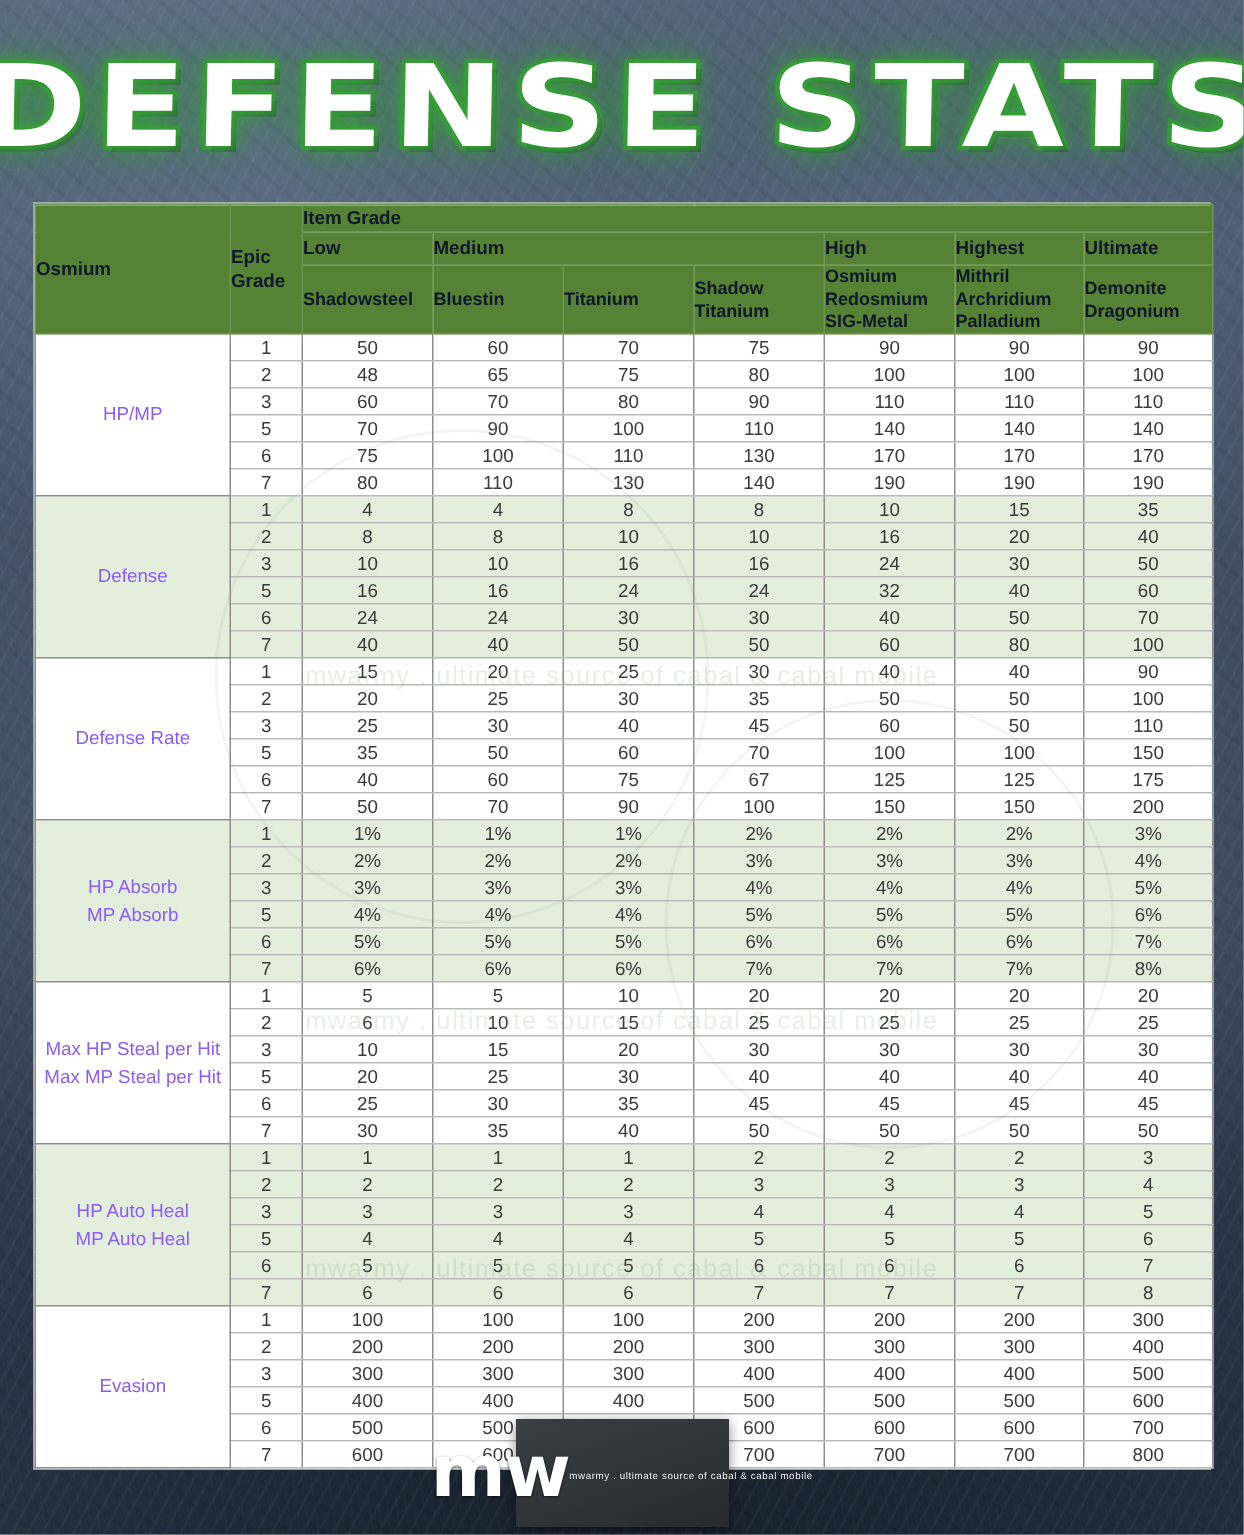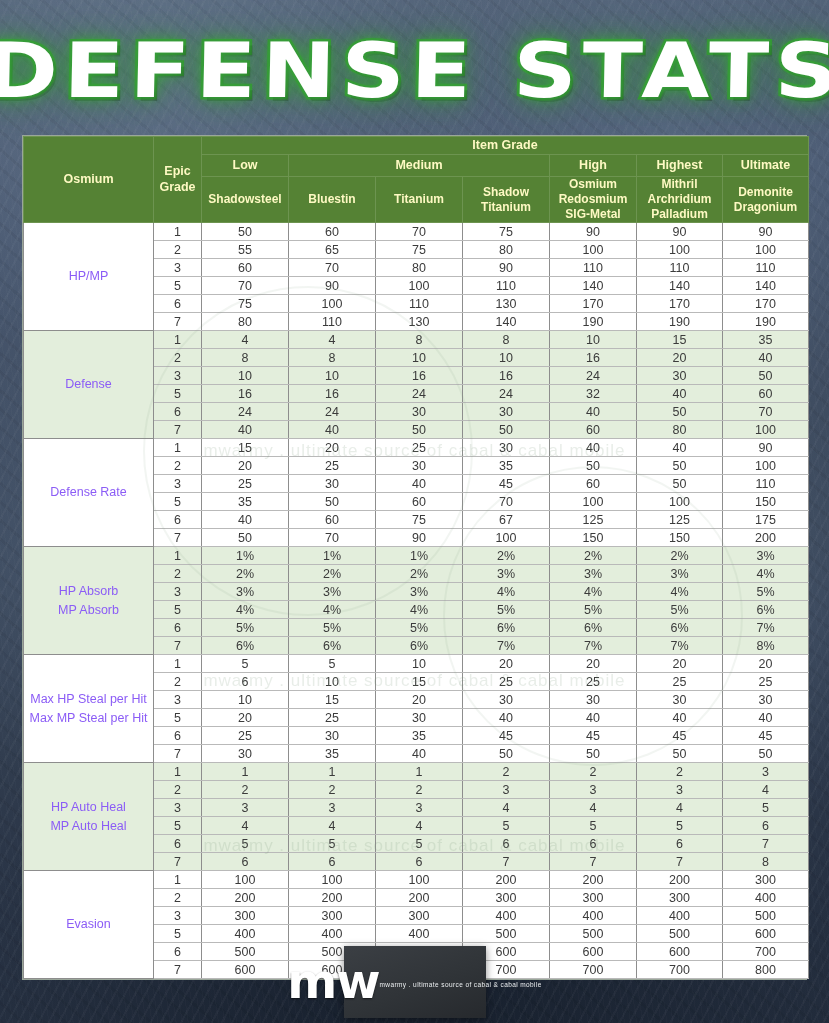--- a/index.html
+++ b/index.html
@@ -55,22 +55,22 @@
   
   #table-card{
     position:absolute; left:22px; top:135px; width:785px;
     background:#ffffff;
     border:1px solid #9aa79a;
   }
   table{ border-collapse:collapse; width:100%; table-layout:fixed; }
   td,th{ padding:0; margin:0; }
 
   .hd{
-    background:#558234; color:#fef9c3; font-weight:bold;
-    font-size:12.5px; text-align:center; vertical-align:middle;
+    background:#558234; color:#0f172a; font-weight:bold;
+    font-size:12.5px; text-align:left; vertical-align:middle;
     border:1px solid #6d9450; line-height:1.25;
   }
   .hd.thin{ font-size:12px; }
 
   .gcell{
     text-align:center; vertical-align:middle;
     font-size:12.5px; color:#3b3b3b;
     border-left:1px solid #8d8d8d; border-right:1px solid #8d8d8d;
     border-top:1px solid #b9b9b9; border-bottom:1px solid #b9b9b9;
     height:18px;
@@ -196,21 +196,21 @@
           <td class="gcell">50</td>
           <td class="gcell">60</td>
           <td class="gcell">70</td>
           <td class="gcell">75</td>
           <td class="gcell">90</td>
           <td class="gcell">90</td>
           <td class="gcell">90</td>
         </tr>
         <tr class="plain">
           <td class="gcell">2</td>
-          <td class="gcell">55</td>
+          <td class="gcell">48</td>
           <td class="gcell">65</td>
           <td class="gcell">75</td>
           <td class="gcell">80</td>
           <td class="gcell">100</td>
           <td class="gcell">100</td>
           <td class="gcell">100</td>
         </tr>
         <tr class="plain">
           <td class="gcell">3</td>
           <td class="gcell">60</td>

